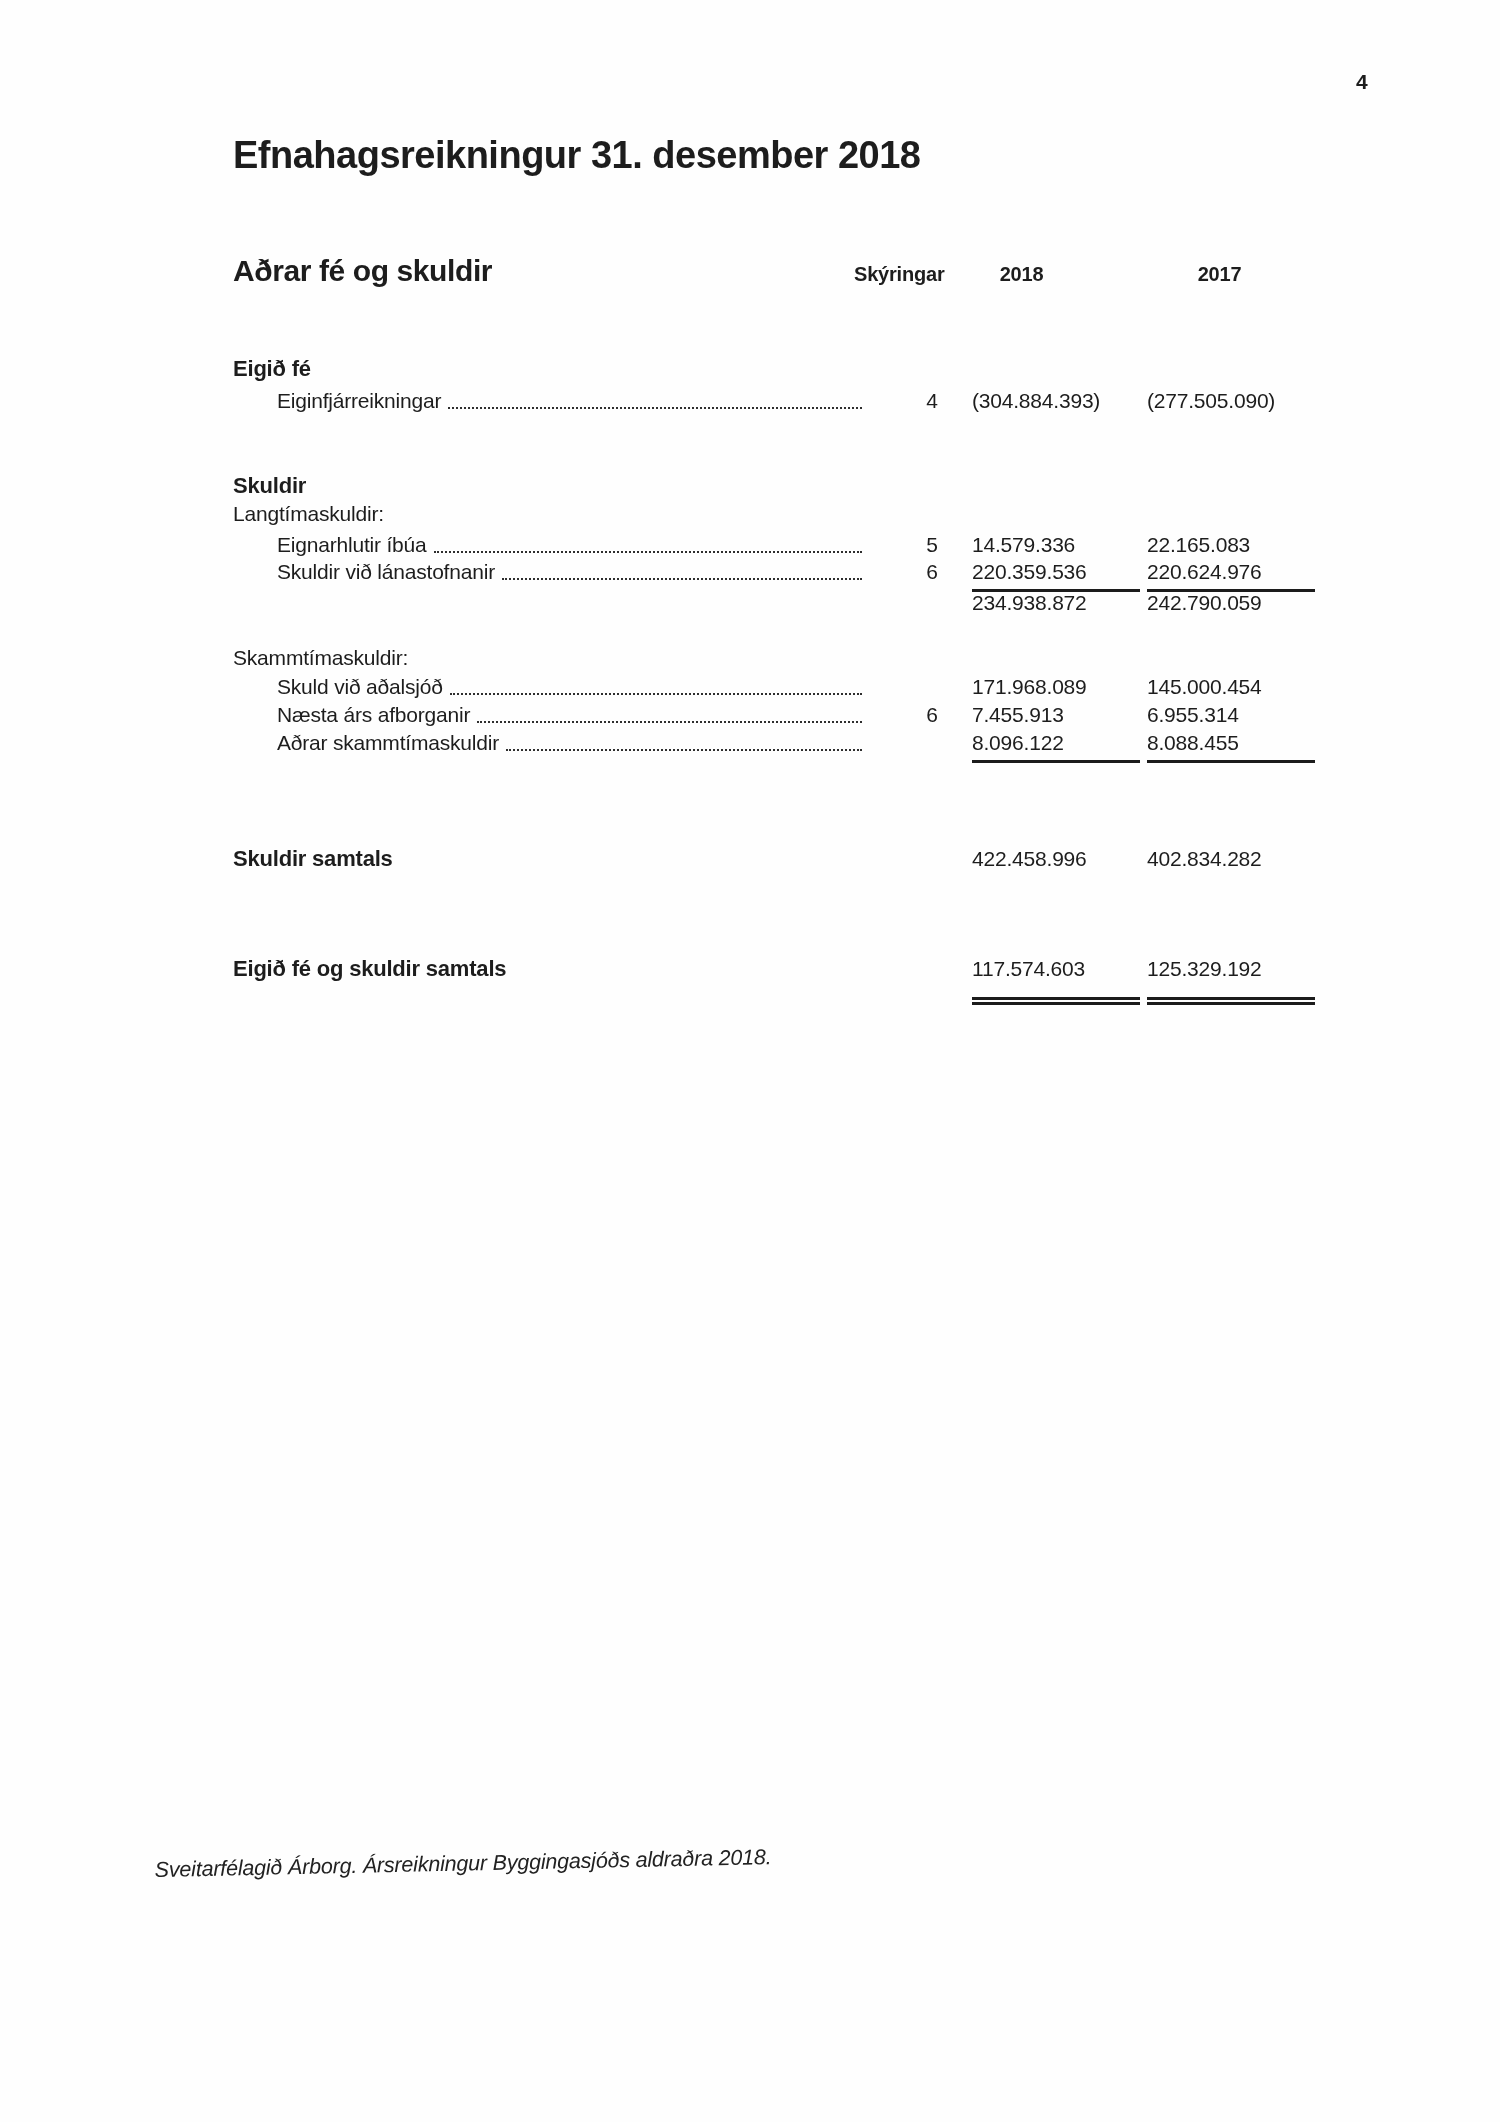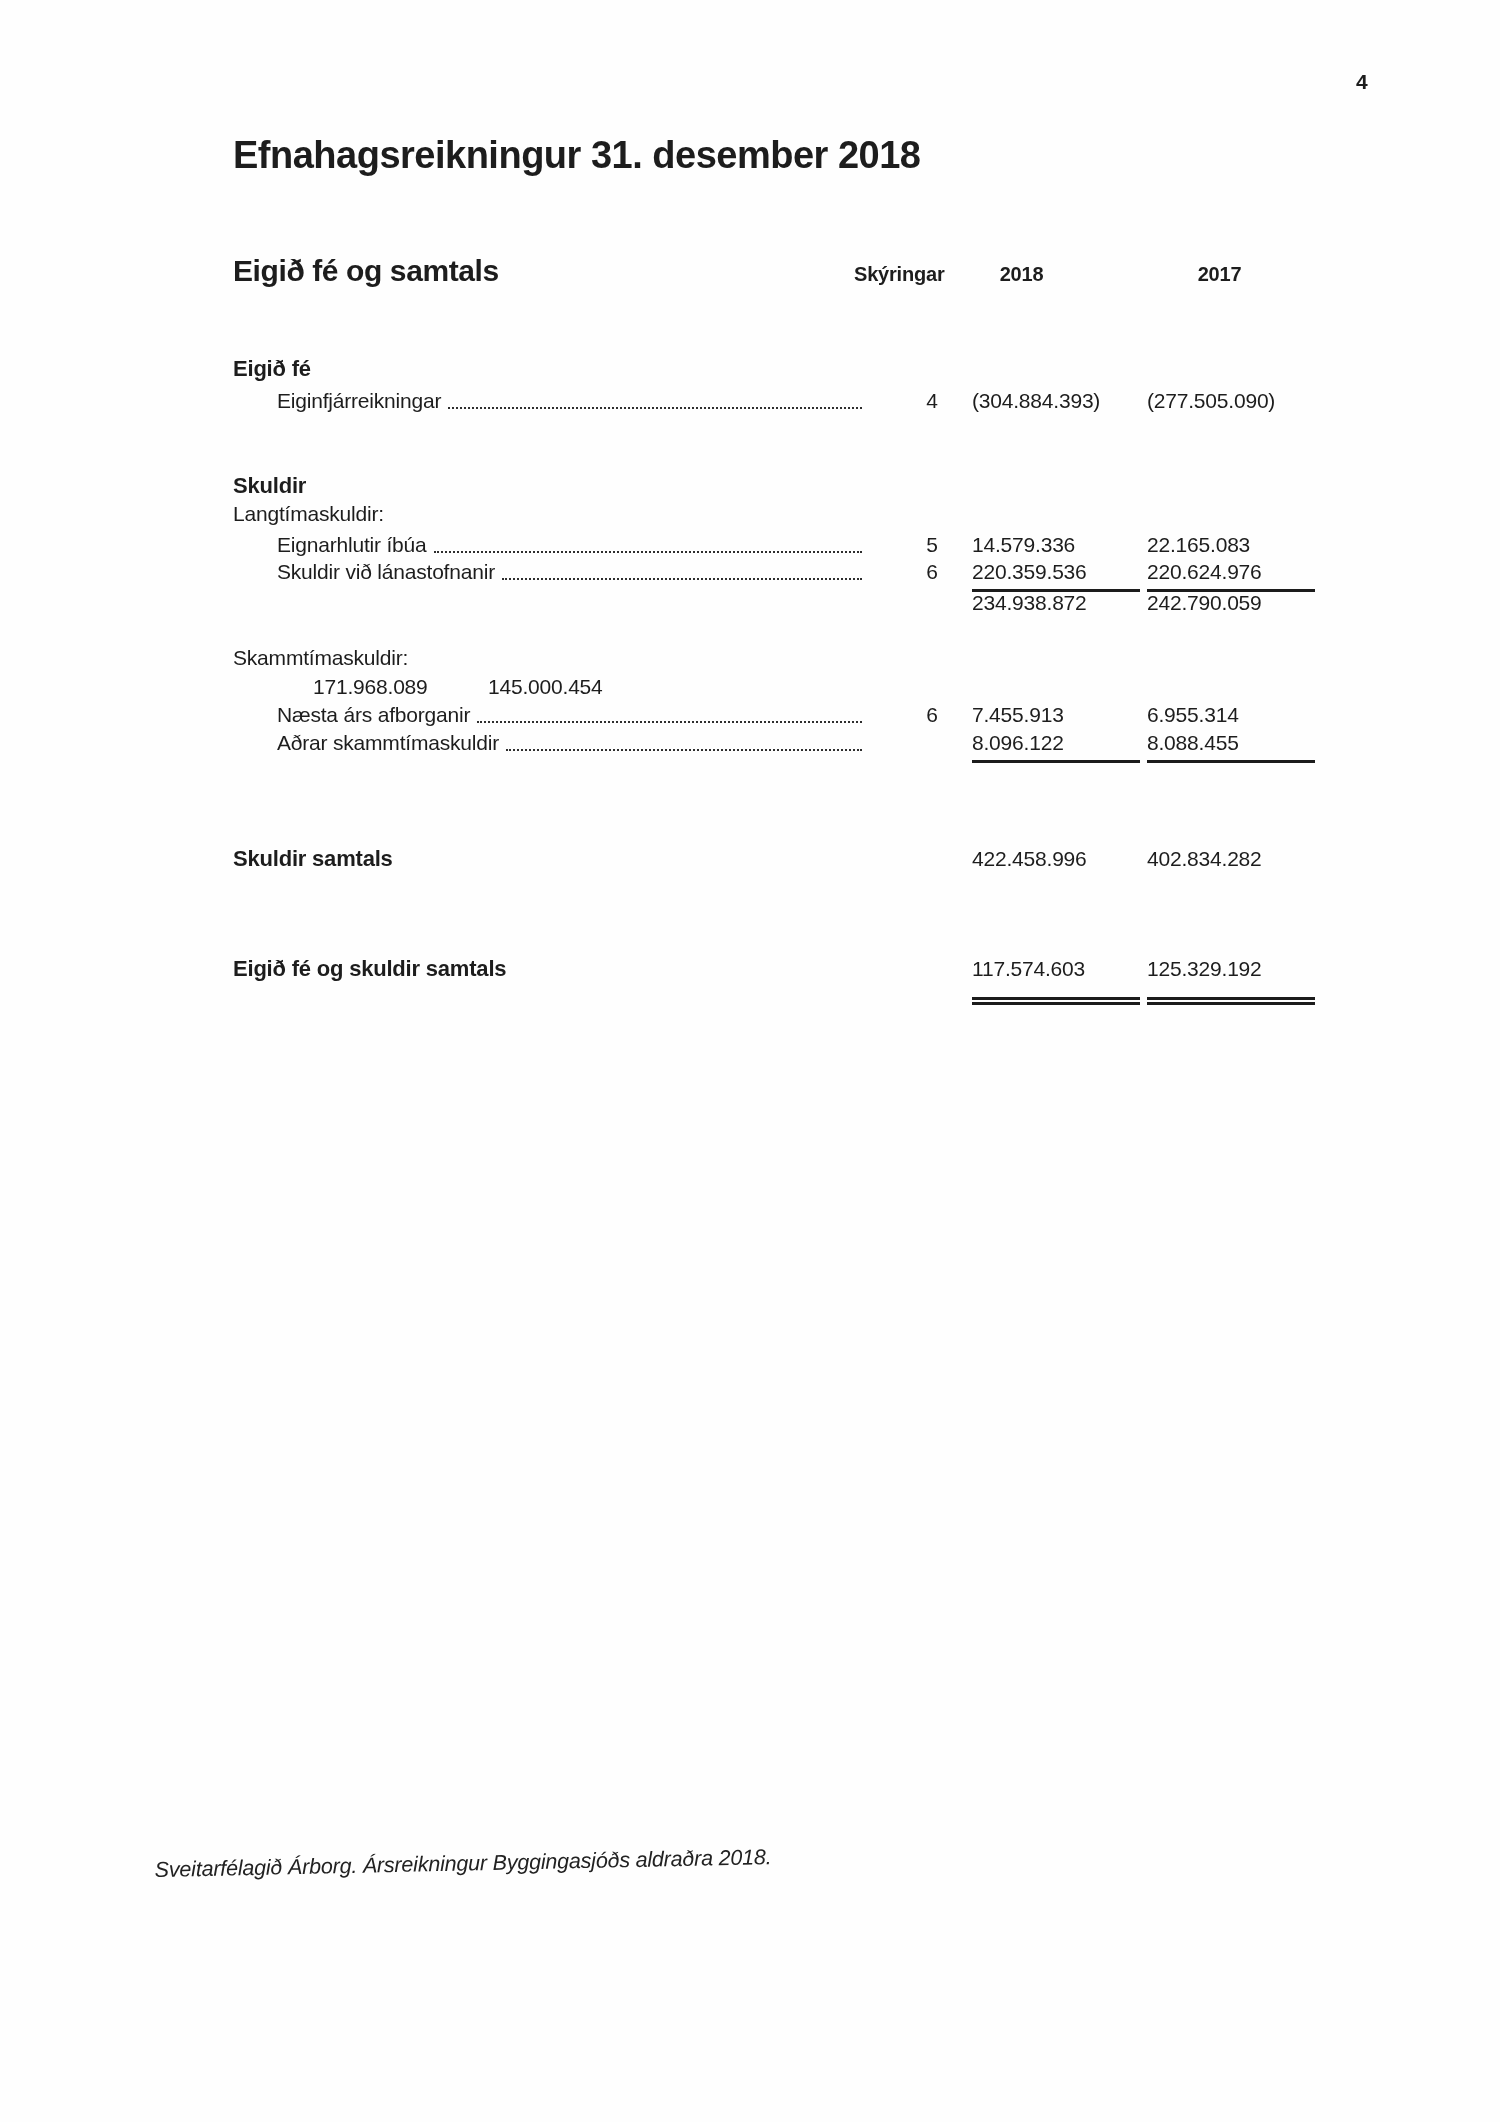--- a/index.html
+++ b/index.html
@@ -124,21 +124,21 @@
 </head>
 <body>
 
 <div class="page">
 
   <div class="page-number">4</div>
 
   <h1 class="doc-title">Efnahagsreikningur 31. desember 2018</h1>
 
   <div class="hdr-row" style="top:258px">
-    <div class="sec-title">Eigið fé og samtals</div>
+    <div class="sec-title">Aðrar fé og skuldir</div>
     <div class="c-note th">Skýringar</div>
     <div class="c-amt th thpad">2018</div>
     <div class="c-amt c17 th thpad">2017</div>
   </div>
 
   <div class="heading" style="top:356px">Eigið fé</div>
 
   <div class="row" style="top:388px">
     <div class="c-label">
       <span class="lbl">Eiginfjárreikningar</span>
@@ -175,20 +175,24 @@
   <div class="row" style="top:590px">
     <div class="c-label"></div>
     <div class="c-note"></div>
     <div class="c-amt"><span>234.938.872</span></div>
     <div class="c-amt c17"><span>242.790.059</span></div>
   </div>
 
   <div class="subheading" style="top:645px">Skammtímaskuldir:</div>
 
   <div class="row" style="top:674px">
+    <div class="c-label">
+      <span class="lbl">Skuld við aðalsjóð</span>
+      <span class="dots"></span>
+    </div>
     <div class="c-note"></div>
     <div class="c-amt"><span>171.968.089</span></div>
     <div class="c-amt c17"><span>145.000.454</span></div>
   </div>
 
   <div class="row" style="top:702px">
     <div class="c-label">
       <span class="lbl">Næsta árs afborganir</span>
       <span class="dots"></span>
     </div>

